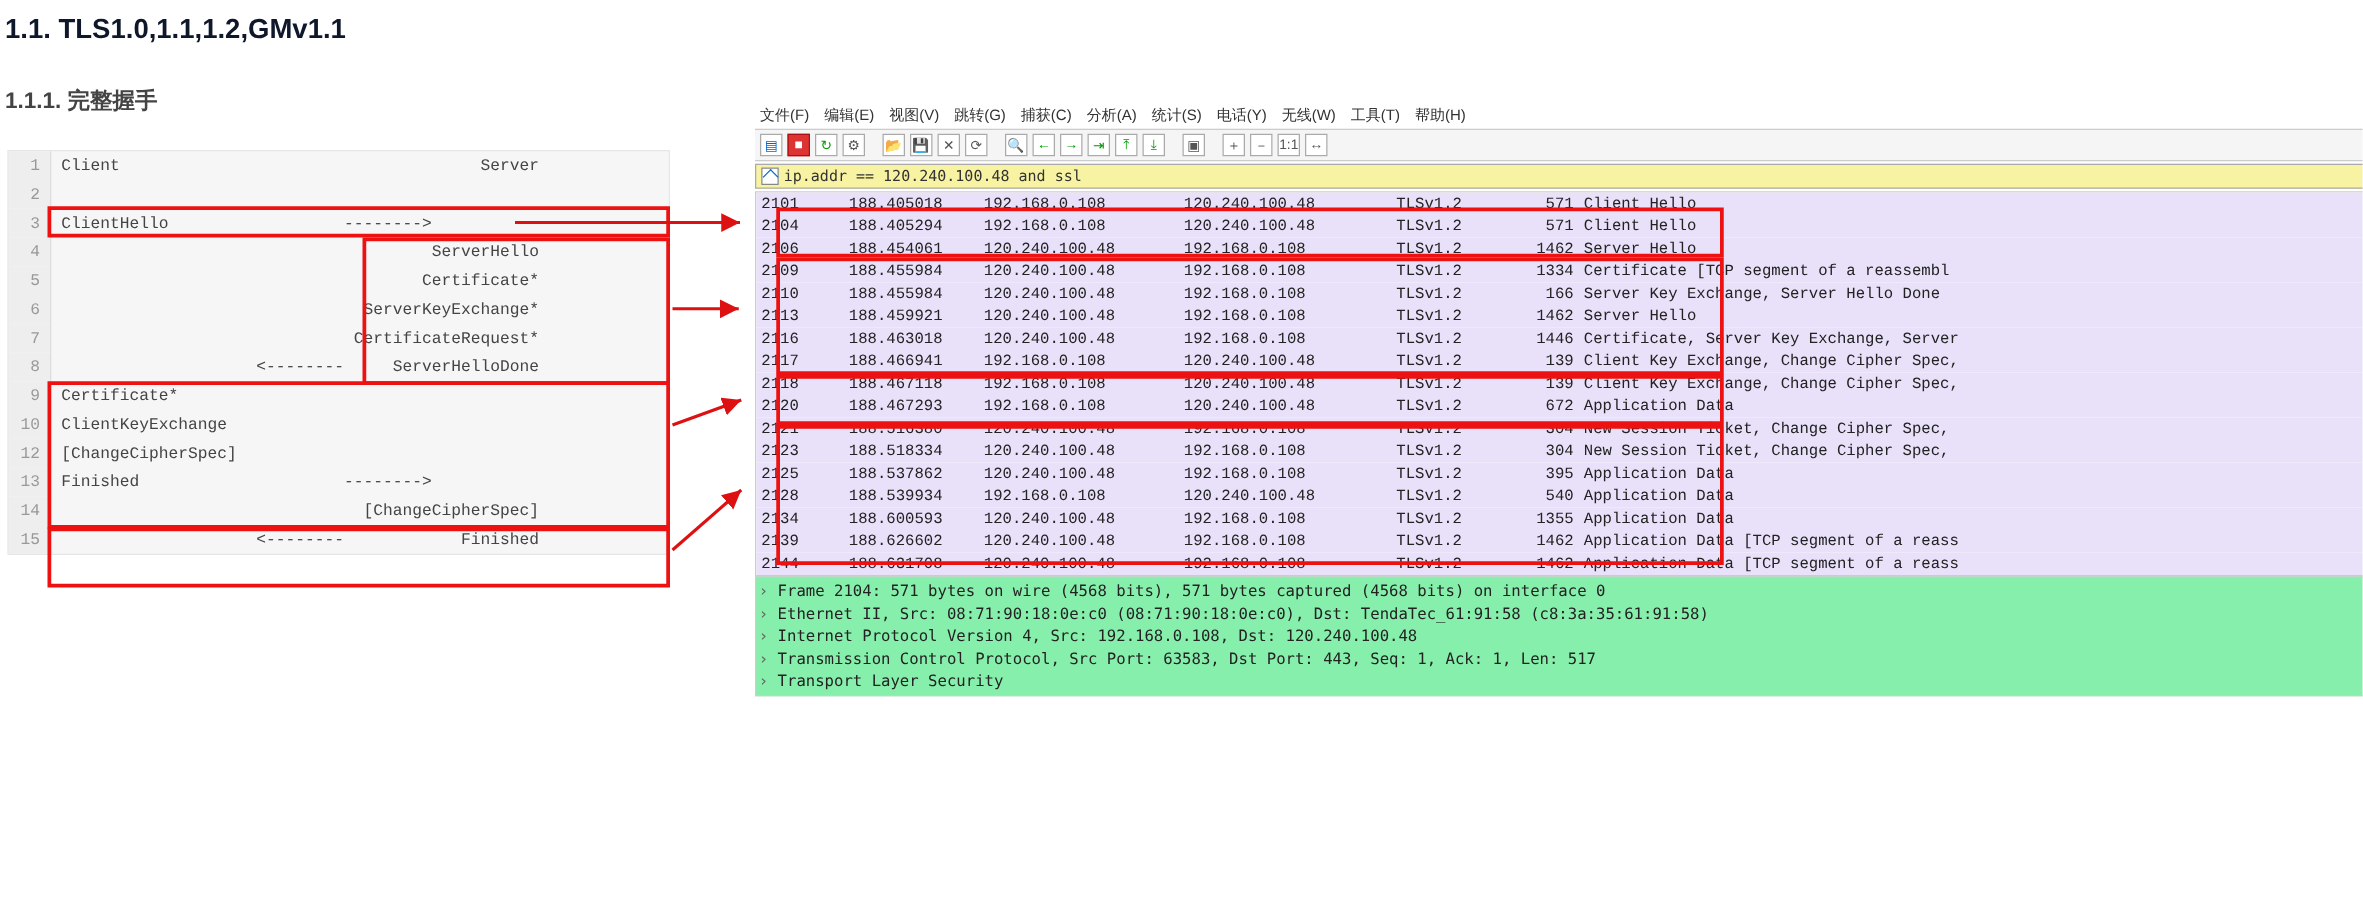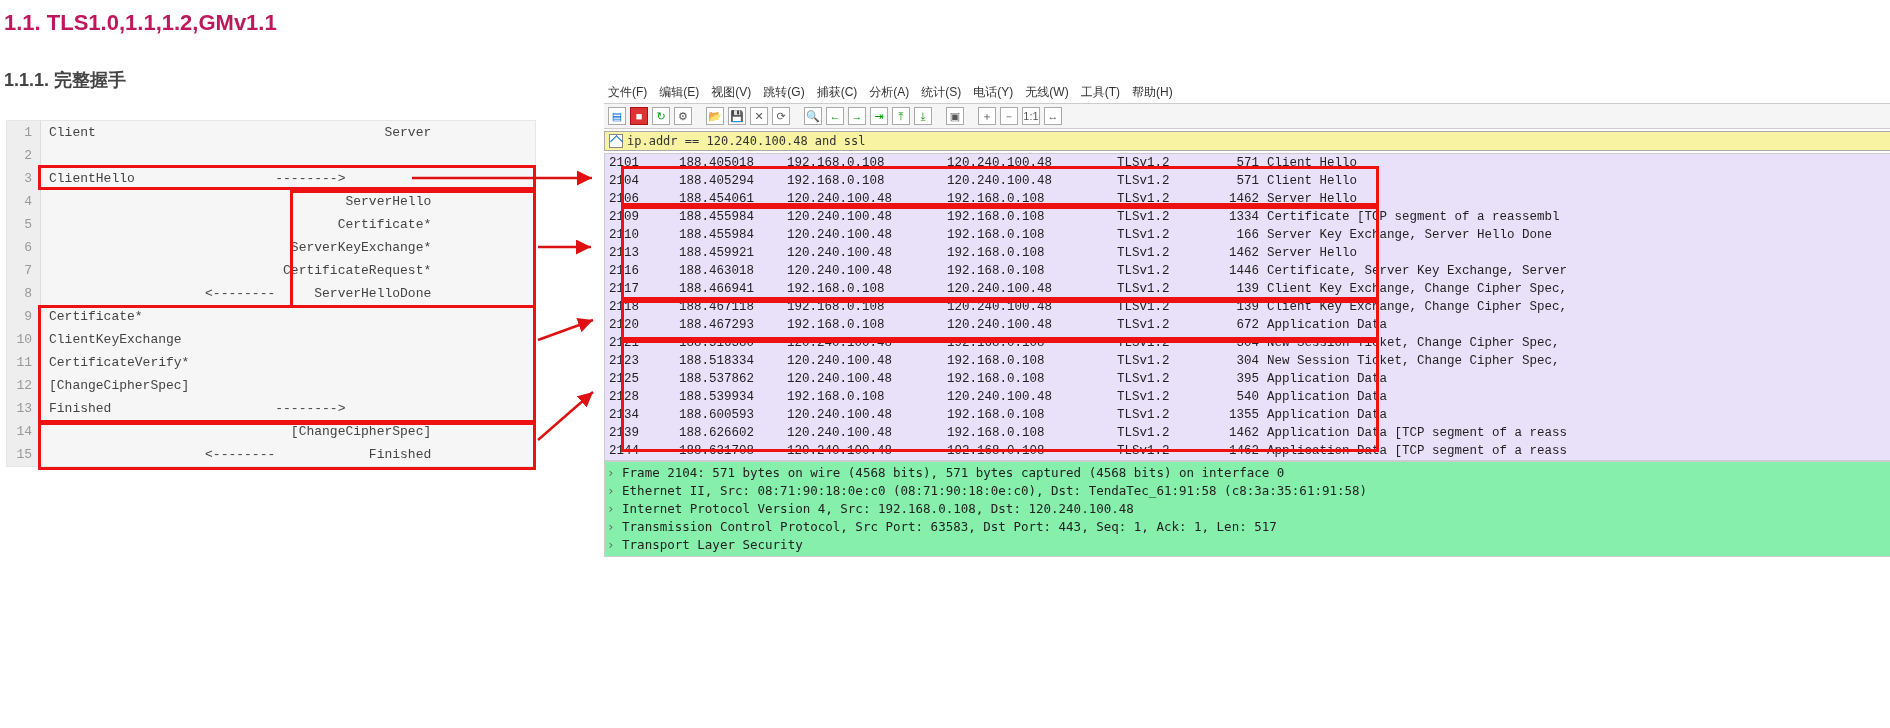--- a/index.html
+++ b/index.html
@@ -12,21 +12,21 @@
     width: 1890px;
   }
   .page {
     position: relative;
     width: 1890px;
     height: 728px;
   }
   .doc-heading-1 {
     font-size: 22px;
     font-weight: 700;
-    color: #be185d;
+    color: #0f172a;
     margin: 10px 0 32px 4px;
   }
   .doc-heading-2 {
     font-size: 18px;
     font-weight: 700;
     color: #444;
     margin: 20px 0 20px 4px;
   }
   
   .codeblock {
@@ -181,24 +181,20 @@
         <div class="gutter">8</div>
         <div class="code-txt">                    &lt;--------     ServerHelloDone</div>
       </div>
       <div class="code-line">
         <div class="gutter">9</div>
         <div class="code-txt">Certificate*</div>
       </div>
       <div class="code-line">
         <div class="gutter">10</div>
         <div class="code-txt">ClientKeyExchange</div>
-      </div>
-      <div class="code-line">
-        <div class="gutter">11</div>
-        <div class="code-txt">CertificateVerify*</div>
       </div>
       <div class="code-line">
         <div class="gutter">12</div>
         <div class="code-txt">[ChangeCipherSpec]</div>
       </div>
       <div class="code-line">
         <div class="gutter">13</div>
         <div class="code-txt">Finished                     --------&gt;</div>
       </div>
       <div class="code-line">

